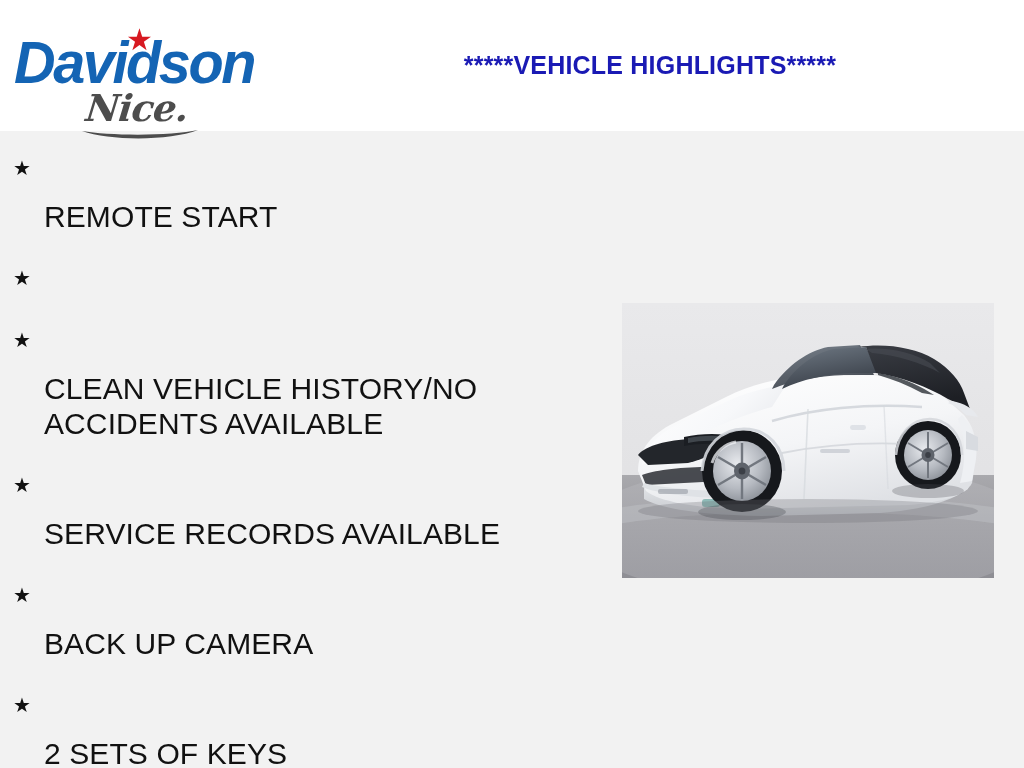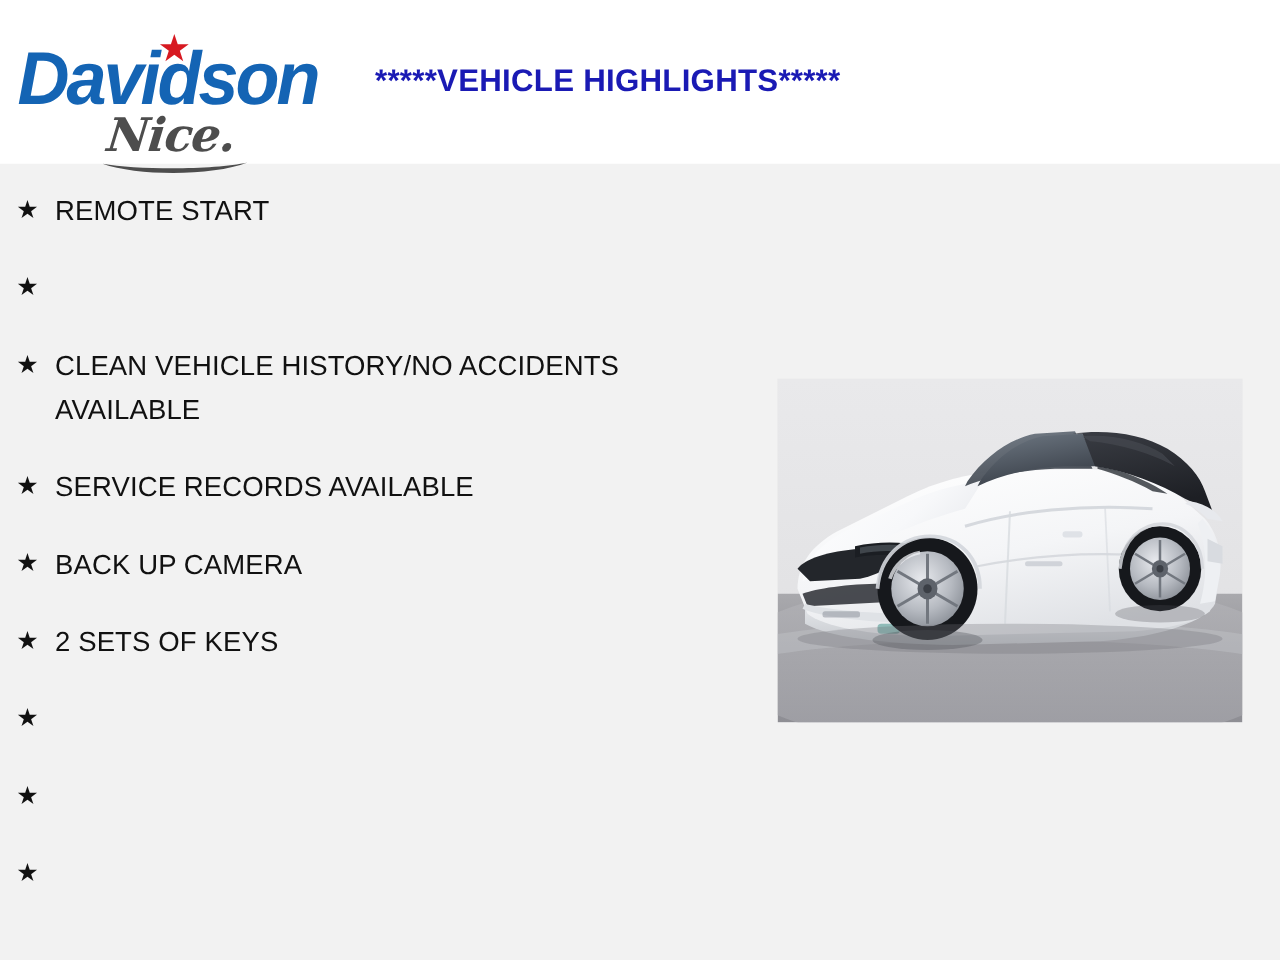--- a/index.html
+++ b/index.html
@@ -86,21 +86,21 @@
     overflow: hidden;
   }
   #logo-swoosh svg { display: block; }
 
   
   #page-title {
     position: absolute;
     left: 300px;
     top: 50px;
     width: 700px;
-    text-align: left;
+    text-align: center;
     font-family: "Liberation Sans", sans-serif;
     font-weight: bold;
     font-size: 25px;
     line-height: 30px;
     color: #1a1ab4;
     letter-spacing: 0.2px;
     white-space: nowrap;
   }
 
   
@@ -122,25 +122,26 @@
     flex: 0 0 auto;
     width: 31px;
     font-size: 20px;
     line-height: 35px;
     color: #111111;
     text-align: left;
   }
   .highlight-label {
     flex: 1 1 auto;
     font-family: "Liberation Sans", sans-serif;
-    font-size: 22px;
+    font-size: 30px;
     line-height: 35px;
     color: #111111;
     letter-spacing: 0.1px;
     max-width: 470px;
+    margin-top: 48px;
   }
 
   
   #vehicle-photo {
     position: absolute;
     left: 622px;
     top: 303px;
     width: 372px;
     height: 275px;
     overflow: hidden;

